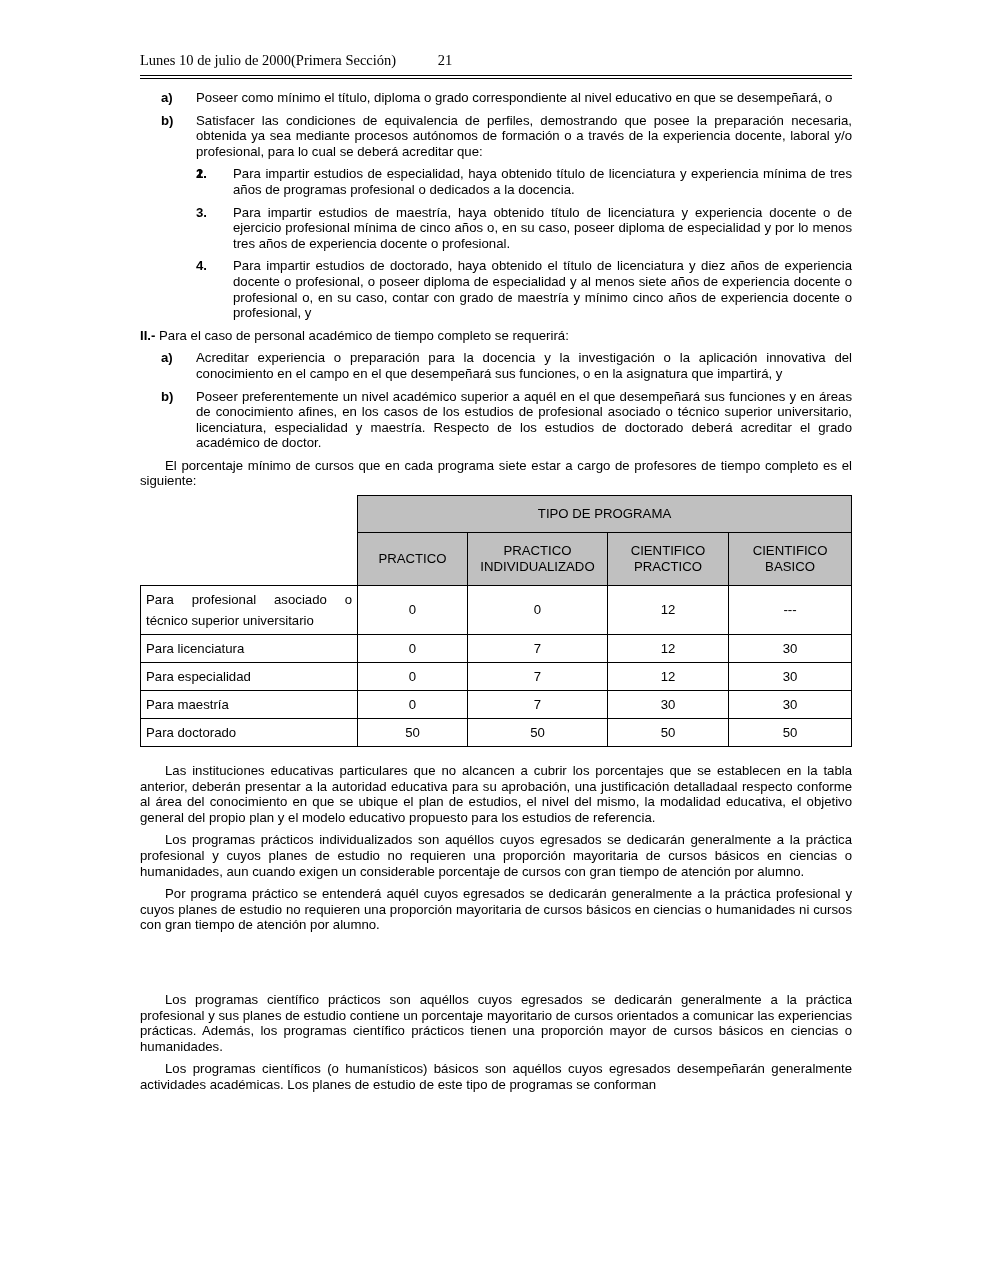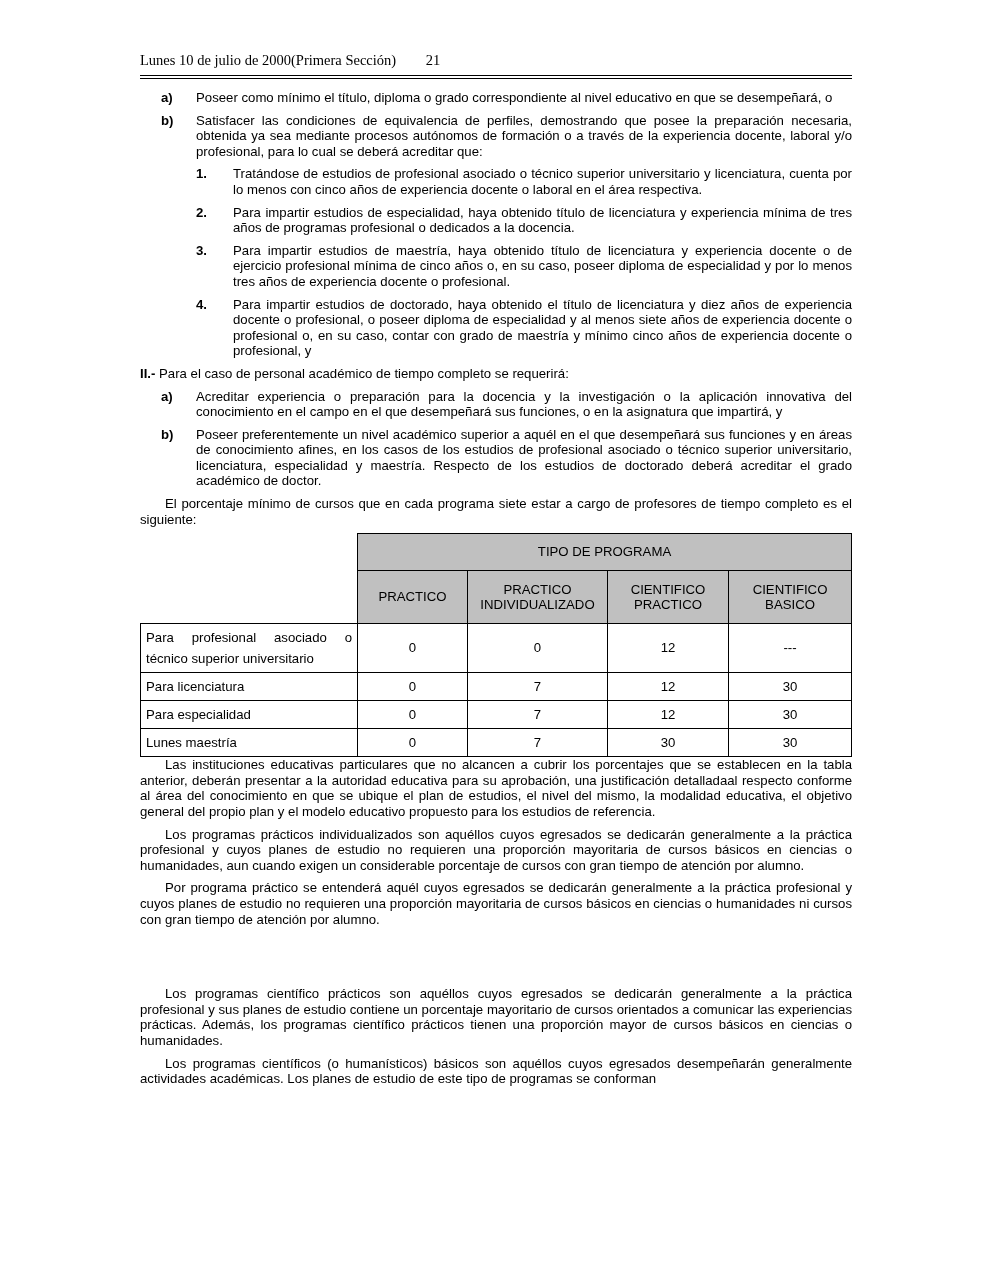--- a/index.html
+++ b/index.html
@@ -15,21 +15,21 @@
   
   .runhead {
     position:absolute; left:140px; top:52px; width:712px;
     font-family:"Liberation Serif", serif;
     font-size:14.5px;
     display:flex; align-items:baseline;
   }
   .runhead .rh-left { flex:0 0 auto; }
   .runhead .rh-center { flex:1 1 auto; text-align:center; padding-right:70px; }
   .runhead .rh-right { flex:0 0 auto; }
-  .runhead .rh-page { display:inline-block; margin-left:26px; }
+  .runhead .rh-page { display:inline-block; margin-left:38px; }
   .rule-double {
     position:absolute; left:140px; top:75px; width:712px;
     border-top:1.3px solid #000; border-bottom:1.3px solid #000; height:2px;
   }
 
   
   .content {
     position:absolute; left:140px; top:90px; width:712px;
     font-size:13.2px; line-height:15.6px;
   }
@@ -59,21 +59,21 @@
     text-align:justify;
     margin-bottom:7px;
   }
   .nitem > .marker {
     position:absolute; left:56px; top:0;
     font-weight:bold;
   }
   .lead-bold { font-weight:bold; }
 
   
-  .tbl-wrap { margin-top:3px; }
+  .tbl-wrap { margin-top:3px; margin-bottom:16px; }
   table.ptbl {
     border-collapse:collapse;
     width:711px;
     table-layout:fixed;
     font-size:13.2px;
   }
   table.ptbl col.c0 { width:217px; }
   table.ptbl col.c1 { width:110px; }
   table.ptbl col.c2 { width:140px; }
   table.ptbl col.c3 { width:121px; }
@@ -123,21 +123,20 @@
       <span class="marker">a)</span>
       <span>Poseer como mínimo el título, diploma o grado correspondiente al nivel educativo en que se desempeñará, o</span>
     </div>
     <div class="litem">
       <span class="marker">b)</span>
       <span>Satisfacer las condiciones de equivalencia de perfiles, demostrando que posee la preparación necesaria, obtenida ya sea mediante procesos autónomos de formación o a través de la experiencia docente, laboral y/o profesional, para lo cual se deberá acreditar que:</span>
     </div>
 
     <div class="nitem">
       <span class="marker">1.</span>
-      <span>Tratándose de estudios de profesional asociado o técnico superior universitario y licenciatura, cuenta por lo menos con cinco años de experiencia docente o laboral en el área respectiva.</span>
     </div>
     <div class="nitem">
       <span class="marker">2.</span>
       <span>Para impartir estudios de especialidad, haya obtenido título de licenciatura y experiencia mínima de tres años de programas profesional o dedicados a la docencia.</span>
     </div>
     <div class="nitem">
       <span class="marker">3.</span>
       <span>Para impartir estudios de maestría, haya obtenido título de licenciatura y experiencia docente o de ejercicio profesional mínima de cinco años o, en su caso, poseer diploma de especialidad y por lo menos tres años de experiencia docente o profesional.</span>
     </div>
     <div class="nitem">
@@ -207,25 +206,32 @@
             <td class="num">30</td>
           </tr>
           <tr>
             <td class="rowlab">Para especialidad</td>
             <td class="num">0</td>
             <td class="num">7</td>
             <td class="num">12</td>
             <td class="num">30</td>
           </tr>
           <tr>
-            <td class="rowlab">Lunes maestría</td>
+            <td class="rowlab">Para maestría</td>
             <td class="num">0</td>
             <td class="num">7</td>
             <td class="num">30</td>
             <td class="num">30</td>
+          </tr>
+          <tr>
+            <td class="rowlab">Para doctorado</td>
+            <td class="num">50</td>
+            <td class="num">50</td>
+            <td class="num">50</td>
+            <td class="num">50</td>
           </tr>
         </tbody>
       </table>
     </div>
 
     <p class="para indent">Las instituciones educativas particulares que no alcancen a cubrir los porcentajes que se establecen en la tabla anterior, deberán presentar a la autoridad educativa para su aprobación, una justificación detalladaal respecto conforme al área del conocimiento en que se ubique el plan de estudios, el nivel del mismo, la modalidad educativa, el objetivo general del propio plan y el modelo educativo propuesto para los estudios de referencia.</p>
     <p class="para indent">Los programas prácticos individualizados son aquéllos cuyos egresados se dedicarán generalmente a la práctica profesional y cuyos planes de estudio no requieren una proporción mayoritaria de cursos básicos en ciencias o humanidades, aun cuando exigen un considerable porcentaje de cursos con gran tiempo de atención por alumno.</p>
     <p class="para indent">Por programa práctico se entenderá aquél cuyos egresados se dedicarán generalmente a la práctica profesional y cuyos planes de estudio no requieren una proporción mayoritaria de cursos básicos en ciencias o humanidades ni cursos con gran tiempo de atención por alumno.</p>
 
     <div class="gap"></div>

